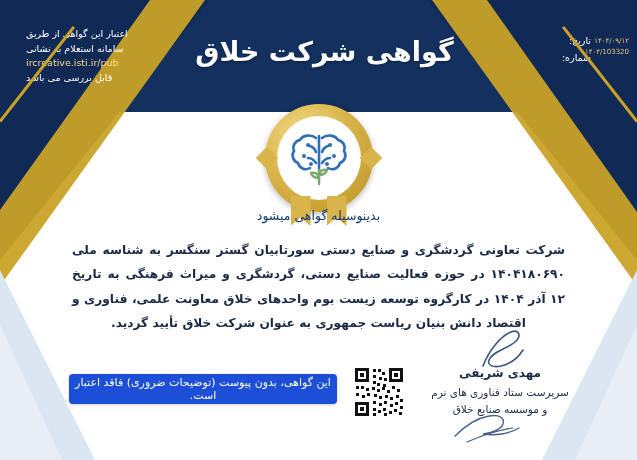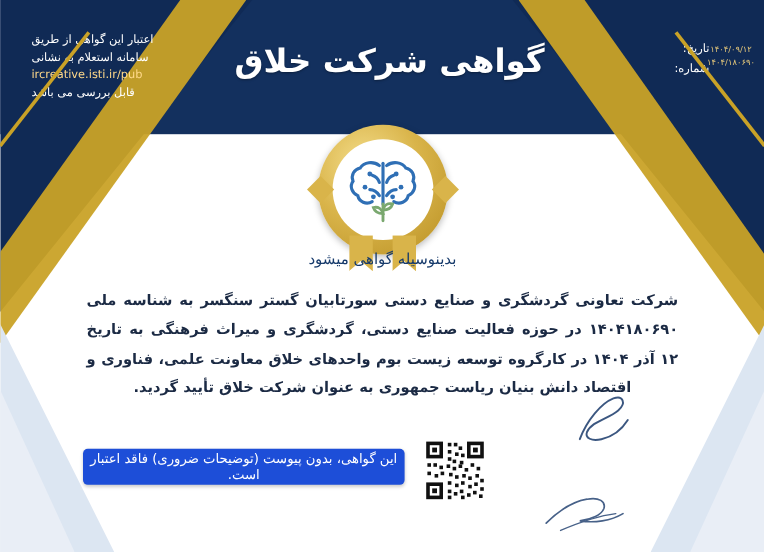--- a/index.html
+++ b/index.html
@@ -159,21 +159,21 @@
   }
   .hr-row { white-space: nowrap; }
   .hr-label { display: inline-block; }
   .header-right-small {
     position: absolute;
     top: 36px;
     right: 8px;
     color: #e4c77a;
     font-size: 7px;
     line-height: 1.6;
-    text-align: center;
+    text-align: right;
     direction: rtl;
   }
   .link-text { color: #ffd98a; }
 
   
   .seal {
     position: absolute;
     top: 104px;
     left: 50%;
     transform: translateX(-50%);
@@ -324,21 +324,21 @@
     <div class="hr-row">
       <span class="hr-label">تاریخ:</span>
     </div>
     <div class="hr-row">
       <span class="hr-label">شماره:</span>
     </div>
   </div>
 
   <div class="header-right-small">
     <div>۱۴۰۴/۰۹/۱۲</div>
-    <div>۱۴۰۴/۱۸۰۶۹۰</div>
+    <div>۱۴۰۴/103320</div>
   </div>
 
   <div class="rule-gold-left"></div>
   <div class="rule-gold-right"></div>
 
   <div class="seal">
     <div class="seal-notch left"></div>
     <div class="seal-notch right"></div>
     <div class="seal-ribbon-l"></div>
     <div class="seal-ribbon-r"></div>
@@ -369,20 +369,25 @@
 
   <div class="hereby">بدینوسیله گواهی میشود</div>
   <div class="body-text">شرکت تعاونی گردشگری و صنایع دستی سورتابیان گستر سنگسر به شناسه ملی ۱۴۰۴۱۸۰۶۹۰ در حوزه فعالیت صنایع دستی، گردشگری و میراث فرهنگی به تاریخ ۱۲ آذر ۱۴۰۴ در کارگروه توسعه زیست بوم واحدهای خلاق معاونت علمی، فناوری و اقتصاد دانش بنیان ریاست جمهوری به عنوان شرکت خلاق تأیید گردید.</div>
 
   <div class="note-bar">این گواهی، بدون پیوست (توضیحات ضروری) فاقد اعتبار است.</div>
 
   <svg class="sign-scribble" viewBox="0 0 70 48">
     <path d="M8 40c6-16 18-30 28-34 8-3 11 4 4 10-8 7-22 9-26 18-2 5 4 8 12 6 9-2 17-8 22-16" fill="none" stroke="#1a3a6b" stroke-width="1.6" stroke-linecap="round"></path>
   </svg>
 
+  <div class="signature-block">
+    <div class="sign-name">مهدی شریفی</div>
+    <div class="sign-title">سرپرست ستاد فناوری های نرم</div>
+    <div class="sign-title">و موسسه صنایع خلاق</div>
+  </div>
 
   <svg class="stamp-scribble" viewBox="0 0 90 38">
     <path d="M4 28c10-10 22-18 34-20 10-2 16 2 14 8-2 5-10 9-20 10 12 2 26 0 36-6" fill="none" stroke="#1a3a6b" stroke-width="1.4" stroke-linecap="round"></path>
     <path d="M16 34c14-6 30-12 46-14" fill="none" stroke="#1a3a6b" stroke-width="1.2" stroke-linecap="round"></path>
   </svg>
 
   <svg class="qr" viewBox="0 0 52 52">
     <rect x="0" y="0" width="52" height="52" fill="#ffffff"></rect>
     <g fill="#111111">
       <rect x="2" y="2" width="14" height="14"></rect>

